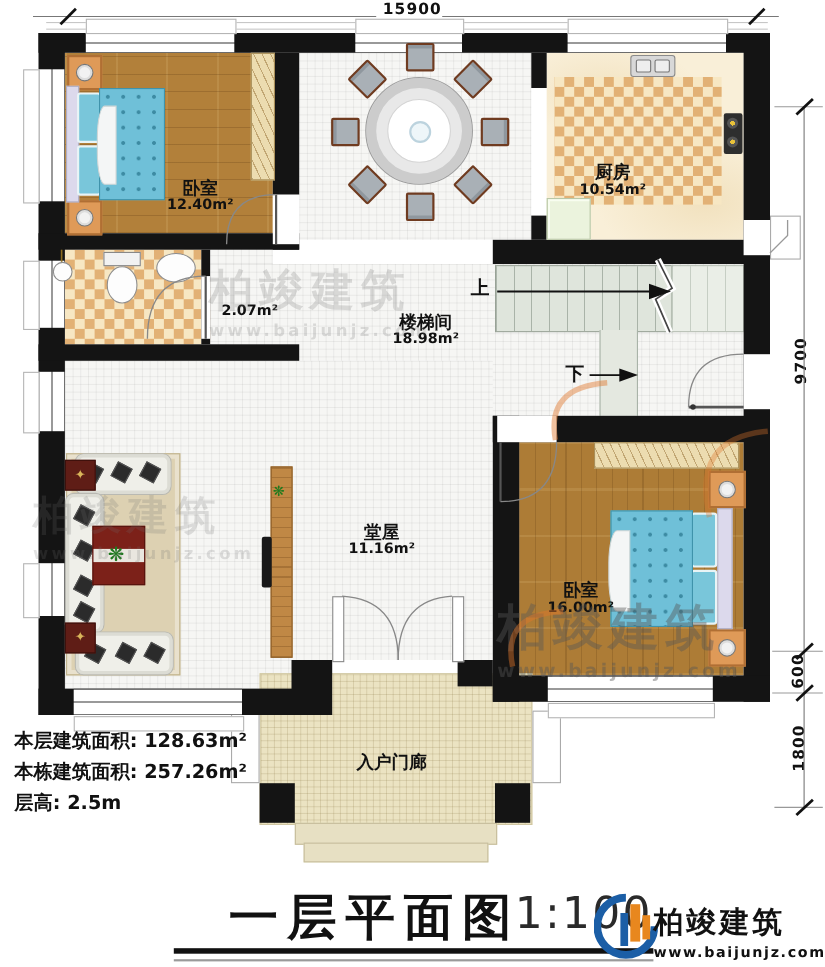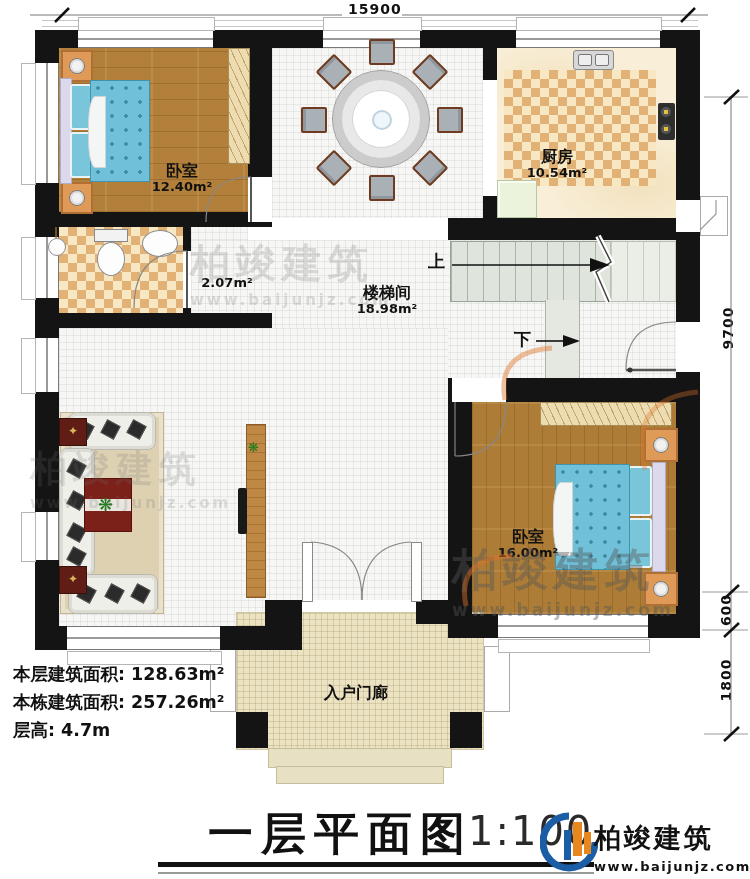--- a/index.html
+++ b/index.html
@@ -245,20 +245,24 @@
     <div class="rn">厨房</div>
       <div class="ra">10.54m²</div>
   </div>
   <div class="rlabel" style="left:172px;top:276px;">
     <div class="ra">2.07m²</div>
   </div>
   <div class="rlabel" style="left:332px;top:284px;">
     <div class="rn">楼梯间</div>
       <div class="ra">18.98m²</div>
   </div>
+  <div class="rlabel" style="left:292px;top:475px;">
+    <div class="rn">堂屋</div>
+      <div class="ra">11.16m²</div>
+  </div>
   <div class="rlabel" style="left:473px;top:528px;">
     <div class="rn">卧室</div>
       <div class="ra">16.00m²</div>
   </div>
   <div class="rlabel" style="left:301px;top:684px;">
     <div class="rn">入户门廊</div>
   </div>
   <div class="updown" style="left:428px;top:250px;">上</div>
   <div class="updown" style="left:514px;top:328px;">下</div>
 
@@ -322,21 +326,21 @@
     <line x1="724" y1="741" x2="739" y2="727" stroke="#111" stroke-width="2.5"></line>
 
     <path d="M 505 400 Q 496 352 552 348" fill="none" stroke="#e0762a" stroke-width="5" opacity="0.45"></path>
     <path d="M 466 606 Q 456 558 512 556" fill="none" stroke="#e0762a" stroke-width="5" opacity="0.45"></path>
     <path d="M 645 470 Q 628 398 698 392" fill="none" stroke="#e0762a" stroke-width="5" opacity="0.35"></path>
   </svg>
 
   <div class="stats">
     <div><span>本层建筑面积:</span> <span>128.63m²</span></div>
     <div><span>本栋建筑面积:</span> <span>257.26m²</span></div>
-    <div><span>层高:</span> <span>4.7m</span></div>
+    <div><span>层高:</span> <span>2.5m</span></div>
   </div>
 
   <div class="titlebar">
     <div class="maintitle">一层平面图</div>
     <div class="scaletxt">1:100</div>
     <div class="rule1"></div>
     <div class="rule2"></div>
   </div>
 
   <svg class="logoicon" viewBox="0 0 58 60">

